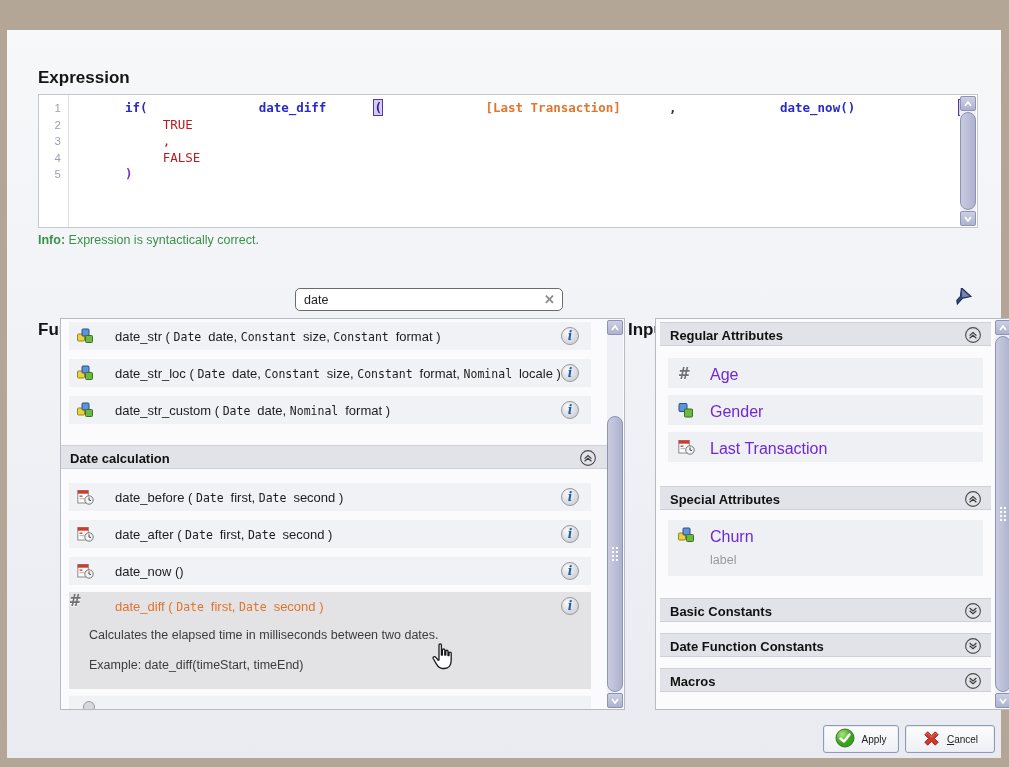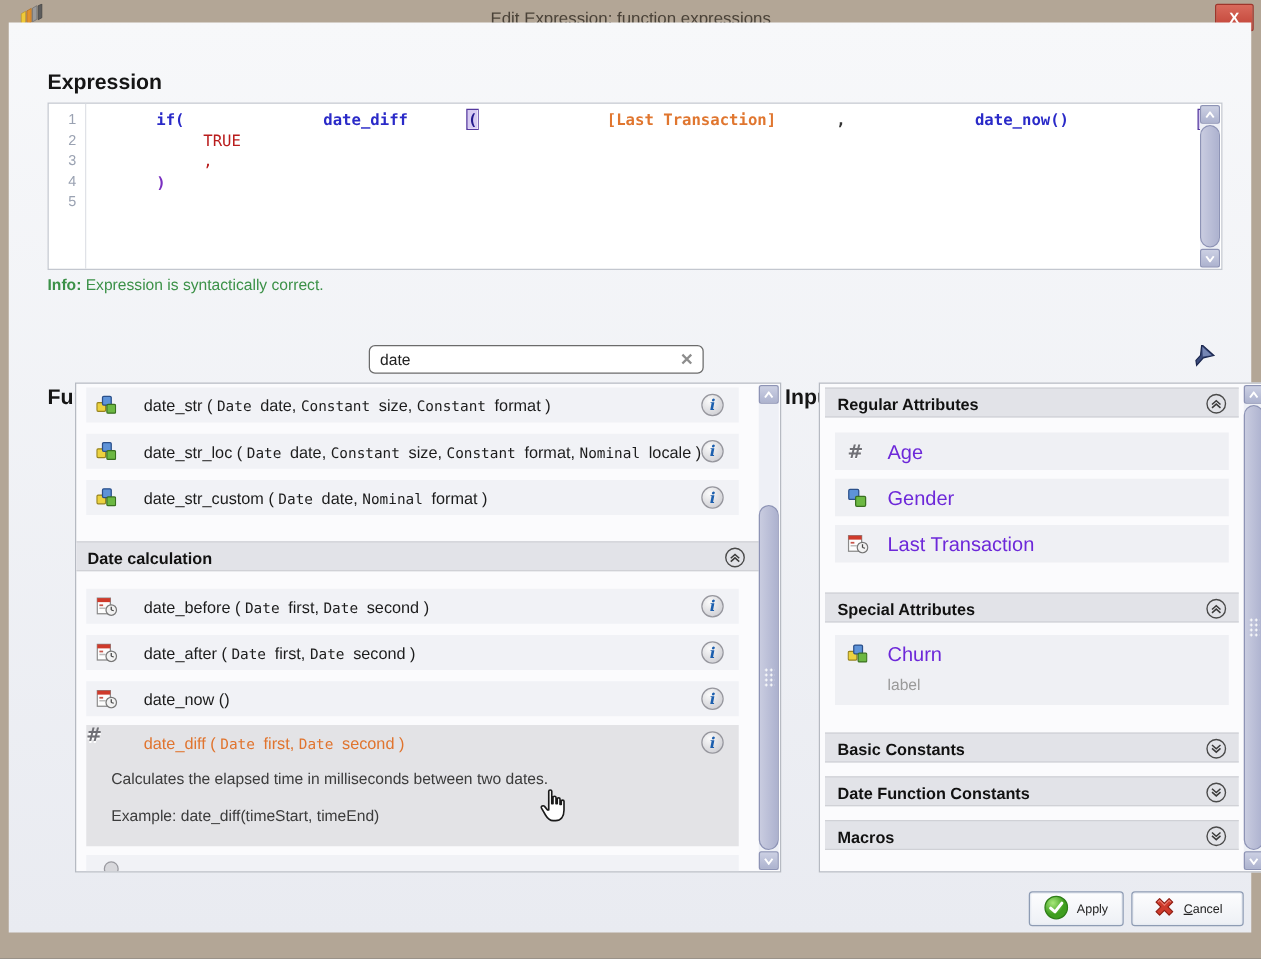--- a/index.html
+++ b/index.html
@@ -7,21 +7,21 @@
   .window{position:relative;width:1009px;height:767px;background:#b3a696;overflow:hidden;
           font-family:"Liberation Sans",sans-serif;}
   
   .titlebar{position:absolute;left:0;top:0;width:100%;height:30px;}
   .title-text{position:absolute;left:0;right:0;top:7px;text-align:center;font-size:13.5px;color:#4a4238;}
   .app-logo{position:absolute;left:13px;top:3px;}
   .close-btn{position:absolute;right:6px;top:3px;width:31px;height:22px;border-radius:2px;
              background:linear-gradient(#d96a5c,#bf4034);border:1px solid #9e352b;
              color:#fff;font-size:12px;font-weight:bold;text-align:center;line-height:20px;cursor:pointer;}
   
-  .content{position:absolute;left:7px;top:18px;width:994px;height:728px;
+  .content{position:absolute;left:7px;top:30px;width:994px;height:728px;
            background:linear-gradient(#f7f8fa,#e9ebf1);}
   .h-title{position:absolute;font-size:17px;font-weight:bold;color:#151515;}
   
   .editor{position:absolute;left:31px;top:64px;width:940px;height:134px;background:#fff;
           border:1px solid #c3c7cf;}
   .gutter{position:absolute;left:0;top:0;bottom:0;width:30px;border-right:1px solid #e0e2e7;
           padding-top:5px;text-align:right;}
   .gutter div{font-size:11.5px;color:#9aa2b2;line-height:16.5px;padding-right:7px;}
   .code{position:absolute;left:38px;top:5px;right:20px;bottom:0;
         font-family:"DejaVu Sans Mono","Liberation Mono",monospace;font-size:12.5px;line-height:16.5px;}
@@ -97,50 +97,38 @@
   
   .hash-ic{font:bold 15px "DejaVu Sans",sans-serif;color:#707076;text-shadow:0 1px 0 #fff;line-height:16px;}
   
   .mouse{position:absolute;left:424px;top:612px;pointer-events:none;}
 </style>
 </head>
 <body>
 
 <div class="window">
 
-  <div class="titlebar">
-    <span class="app-logo">
-      <svg width="24" height="25" viewBox="0 0 24 25">
-        <path d="M4 8 l3.5 -2 v11 l-3.5 2 z" fill="#efc937" stroke="#b98f1e" stroke-width="0.5"></path>
-        <path d="M8.5 5.7 l3.5 -2 v11 l-3.5 2 z" fill="#e2902c" stroke="#a86516" stroke-width="0.5"></path>
-        <path d="M13 3.5 l3.5 -2 v11 l-3.5 2 z" fill="#9a9a9a" stroke="#666" stroke-width="0.5"></path>
-        <path d="M17.5 1.6 l3 -1.4 v11 l-3 1.6 z" fill="#5d5d5d" stroke="#3c3c3c" stroke-width="0.5"></path>
-        <path d="M4 17 l13 6 l4 -2 l-13 -6 z" fill="#c9c9c9" stroke="#888" stroke-width="0.5"></path>
-      </svg>
-    </span>
-    <div class="title-text">Edit Expression: function expressions</div>
-    <div class="close-btn">X</div>
-  </div>
 
   <div class="content">
 
     <div class="h-title" style="left:31px;top:38px;">Expression</div>
 
     <div class="editor">
       <div class="gutter" id="gutter">
           <div>1</div>
           <div>2</div>
           <div>3</div>
           <div>4</div>
           <div>5</div>
         </div>
       <div class="code" id="code-lines">
           <div class="code-line"><span class="tk kw">if(</span><span class="tk pl">  </span><span class="tk kw">date_diff</span><span class="tk hl">(</span><span class="tk pl"> </span><span class="tk attr">[Last Transaction]</span><span class="tk pn">,</span><span class="tk pl"> </span><span class="tk kw">date_now()</span><span class="tk pl"> </span><span class="tk hl">)</span><span class="caret"></span><span class="tk kw"> &gt; </span><span class="tk num">(1000*60*60*24*3),</span></div>
           <div class="code-line"><span class="tk dim">     TRUE</span></div>
           <div class="code-line"><span class="tk dim">     ,</span></div>
+          <div class="code-line"><span class="tk dim">     FALSE</span></div>
           <div class="code-line"><span class="tk brace">)</span></div>
         </div>
       <div class="vscroll">
         <div class="sb-btn sb-up">
             <svg width="8" height="6">
               <path d="M1 5 L4 1 L7 5" fill="none" stroke="#fff" stroke-width="1.6"></path>
             </svg>
           </div>
         <div class="sb-thumb" style="top:16px;bottom:16px;"></div>
         <div class="sb-btn sb-down">

